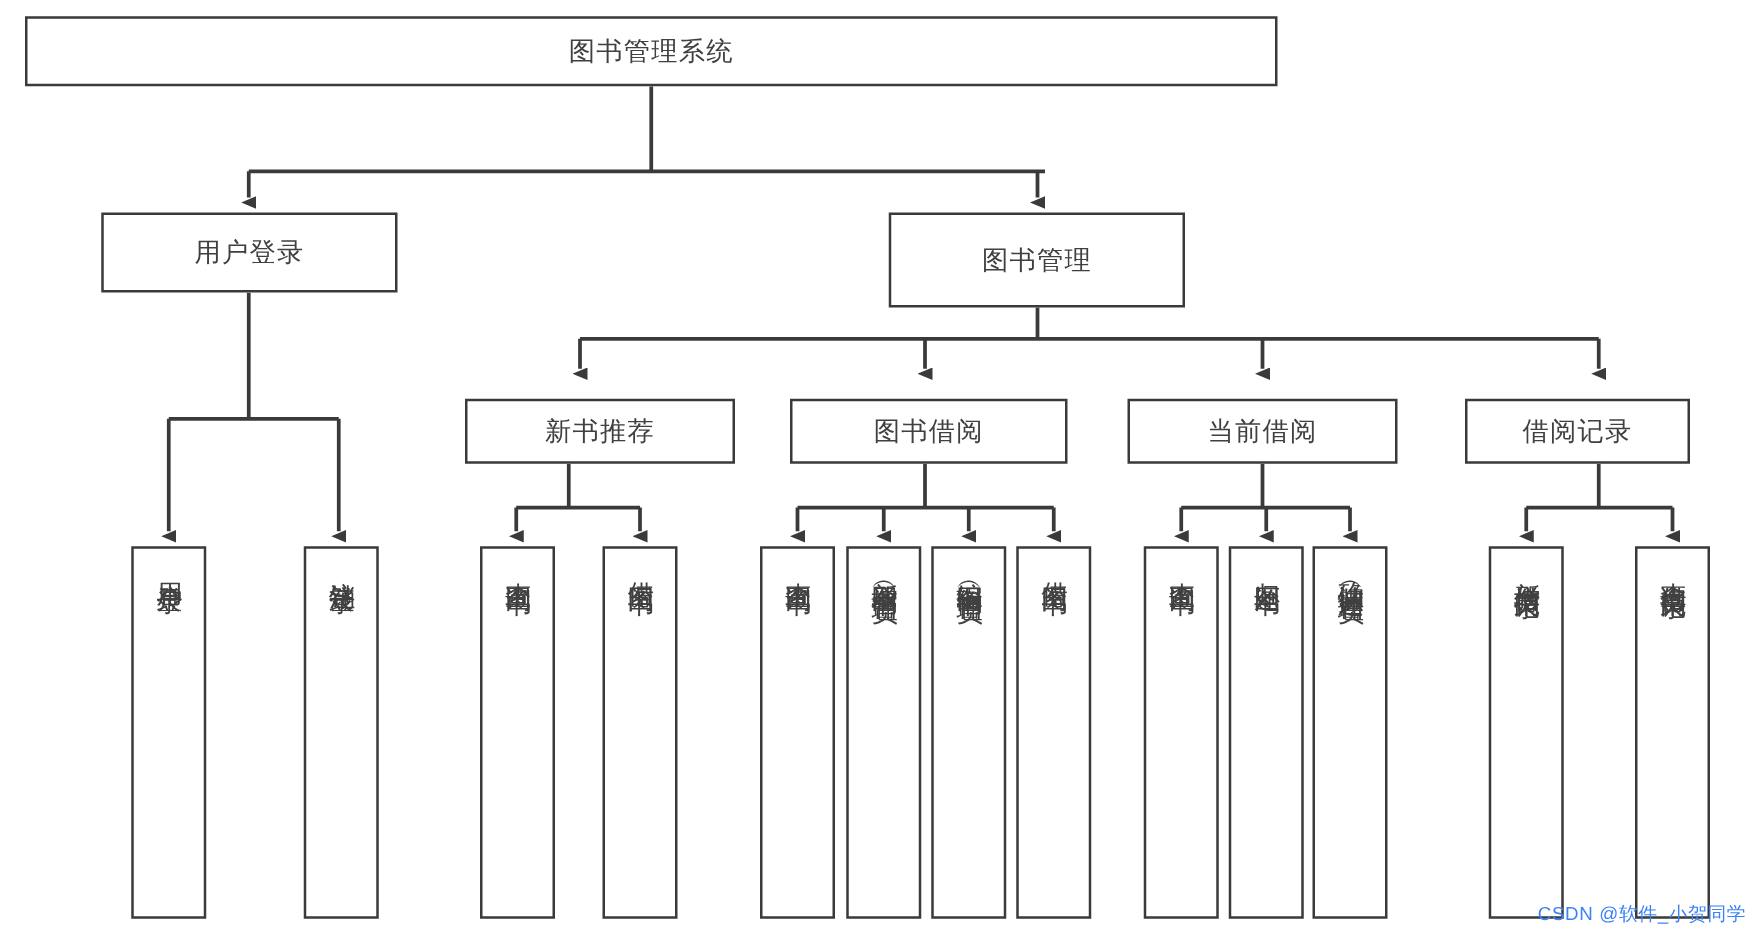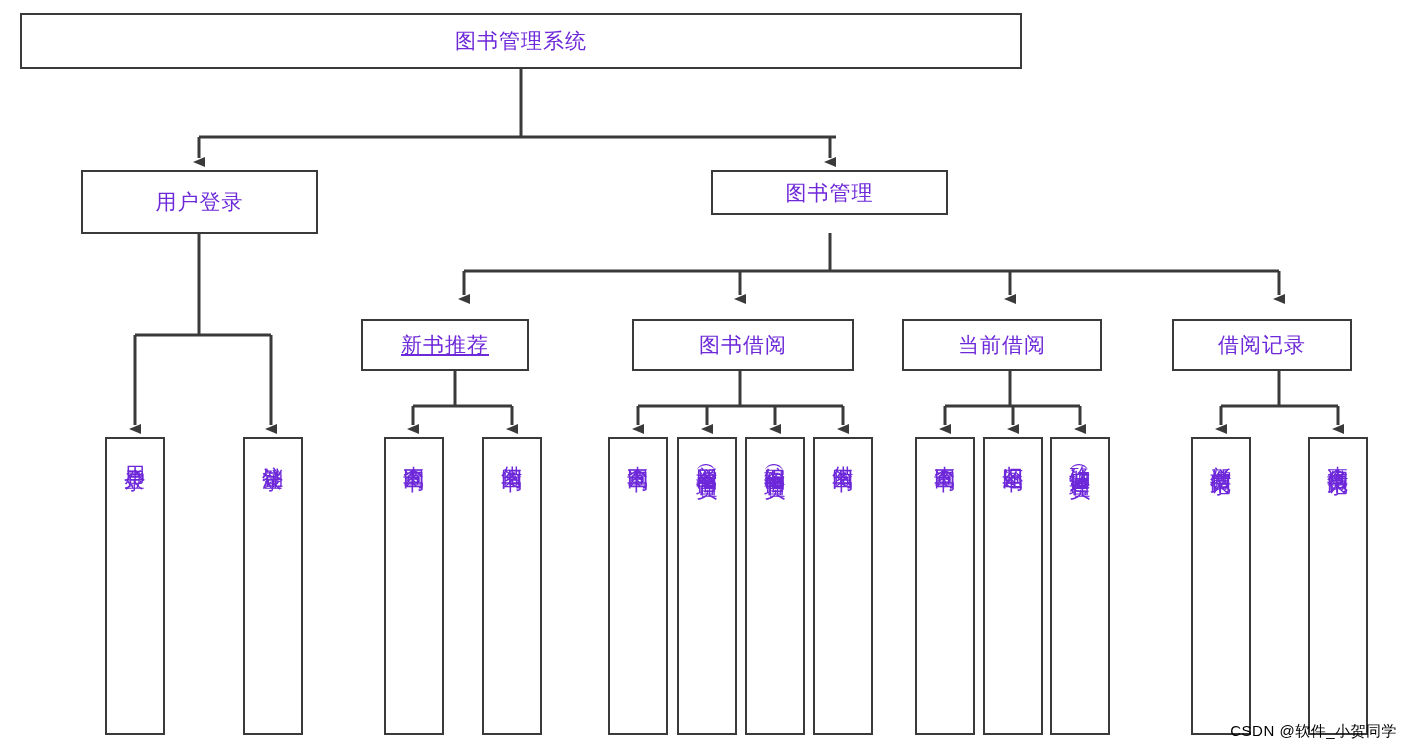--- a/index.html
+++ b/index.html
@@ -26,21 +26,21 @@
     pointer-events: none;
   }
   .node {
     position: absolute;
     box-sizing: border-box;
     background: #ffffff;
     border: 2px solid #3a3a3a;
     display: flex;
     align-items: center;
     justify-content: center;
-    color: #6d28d9;
+    color: #404040;
   }
   .node.h {
     font-size: 21px;
     letter-spacing: 1px;
   }
   .node.v {
     align-items: flex-start;
     justify-content: center;
     padding-top: 10px;
   }
@@ -50,21 +50,21 @@
     font-size: 21px;
     line-height: 1.12;
     letter-spacing: 2px;
     white-space: nowrap;
   }
   .watermark {
     position: absolute;
     right: 8px;
     bottom: 6px;
     font-size: 15px;
-    color: #000000;
+    color: #3b82f6;
     letter-spacing: 0.5px;
     white-space: nowrap;
   }
 </style>
 </head>
 <body>
 
 <div id="canvas">
 
   <svg id="edges" viewBox="0 0 1405 747" xmlns="http://www.w3.org/2000/svg">
@@ -117,31 +117,31 @@
     </g>
   </svg>
 
   <div class="node h" style="left:20px; top:13px; width:1002px; height:56px;">
     <span>图书管理系统</span>
   </div>
 
   <div class="node h" style="left:81px; top:170px; width:237px; height:64px;">
     <span>用户登录</span>
   </div>
-  <div class="node h" style="left:711px; top:170px; width:237px; height:45px;">
+  <div class="node h" style="left:711px; top:170px; width:237px; height:76px;">
     <span>图书管理</span>
   </div>
 
-  <div class="node h" style="left:361px; top:319px; width:168px; height:52px;text-decoration:underline;">
+  <div class="node h" style="left:372px; top:319px; width:216px; height:52px;">
     <span>新书推荐</span>
   </div>
   <div class="node h" style="left:632px; top:319px; width:222px; height:52px;">
     <span>图书借阅</span>
   </div>
-  <div class="node h" style="left:902px; top:319px; width:200px; height:52px;">
+  <div class="node h" style="left:902px; top:319px; width:216px; height:52px;">
     <span>当前借阅</span>
   </div>
   <div class="node h" style="left:1172px; top:319px; width:180px; height:52px;">
     <span>借阅记录</span>
   </div>
 
   <div class="node v" style="left:105px; top:437px; width:60px; height:298px;">
     <span class="vtext">用户登录</span>
   </div>
   <div class="node v" style="left:243px; top:437px; width:60px; height:298px;">

